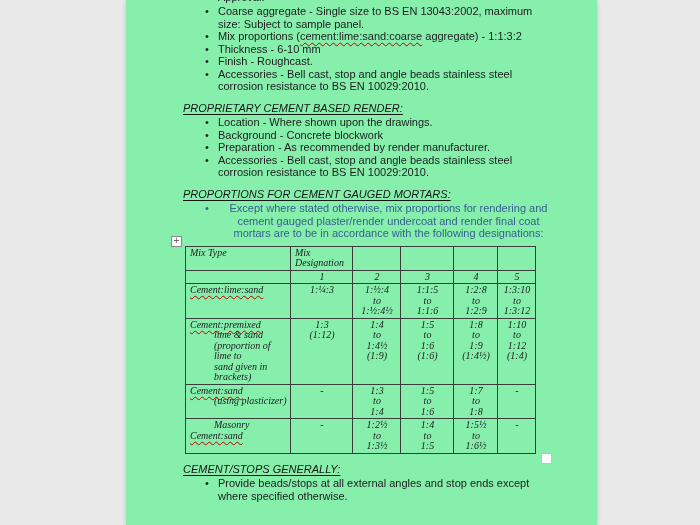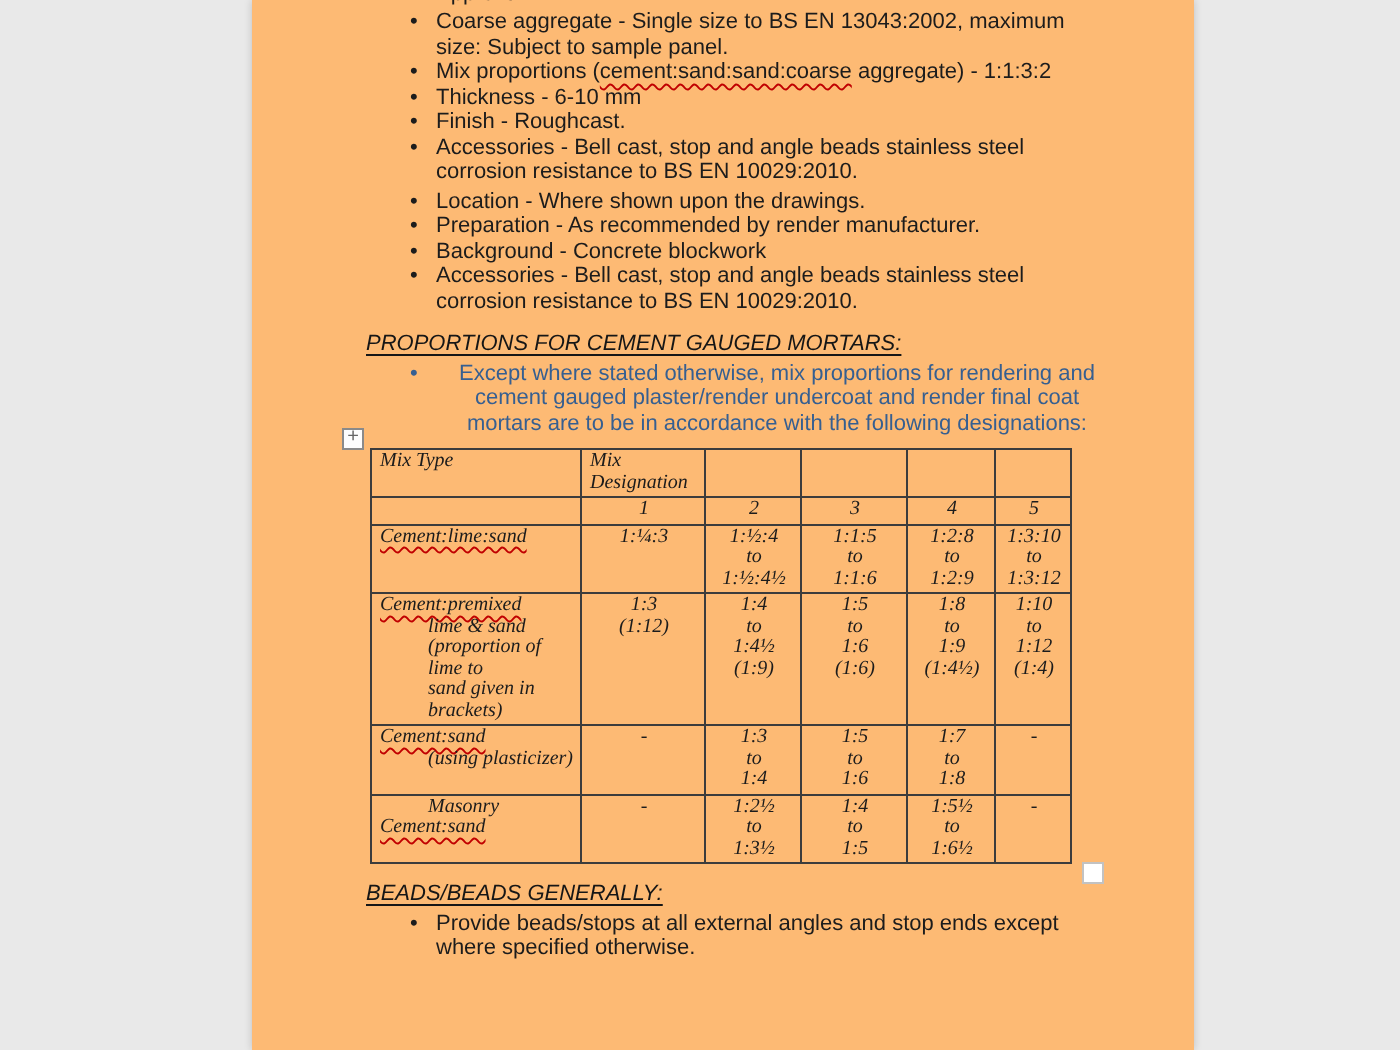--- a/index.html
+++ b/index.html
@@ -3,21 +3,21 @@
 <meta charset="utf-8">
 <style>
   html,body { margin:0; padding:0; }
   body {
     width:700px; height:525px; overflow:hidden; position:relative;
     background:#e9e9e9;
     font-family:"Liberation Sans", sans-serif;
   }
   .page {
     position:absolute; left:126px; top:0; width:471px; height:525px;
-    background:#fdba74; box-shadow:0 0 4px rgba(0,0,0,0.18);
+    background:#86efac; box-shadow:0 0 4px rgba(0,0,0,0.18);
   }
   .content {
     padding:0 38px 0 57px;
     font-size:11px; line-height:12.5px; color:#1c1c1c;
   }
   .clip { height:3px; overflow:hidden; }
   .clip .inner { margin-top:-9px; padding-left:35px; white-space:nowrap; }
   ul.blist { margin:2px 0 0 0; padding:0 0 0 35px; list-style:none; }
   ul.blist li { position:relative; margin:0; white-space:pre-line; }
   ul.blist li::before { content:"\2022"; position:absolute; left:-13px; top:0; }
@@ -58,31 +58,32 @@
 <div class="page">
   <div class="content">
 
     <div class="clip">
       <div class="inner">Approval.</div>
     </div>
 
     <ul class="blist">
       <li><span>Coarse aggregate - Single size to BS EN 13043:2002, maximum
 size: Subject to sample panel.</span></li>
-      <li><span>Mix proportions (</span><span class="sp">cement:sand:sand:coarse</span><span> aggregate) - 1:1:3:2</span></li>
+      <li><span>Mix proportions (</span><span class="sp">cement:lime:sand:coarse</span><span> aggregate) - 1:1:3:2</span></li>
       <li><span>Thickness - 6-10 mm</span></li>
       <li><span>Finish - Roughcast.</span></li>
       <li><span>Accessories - Bell cast, stop and angle beads stainless steel
 corrosion resistance to BS EN 10029:2010.</span></li>
     </ul>
 
+    <div class="heading">PROPRIETARY CEMENT BASED RENDER:</div>
     <ul class="blist">
       <li><span>Location - Where shown upon the drawings.</span></li>
+      <li><span>Background - Concrete blockwork</span></li>
       <li><span>Preparation - As recommended by render manufacturer.</span></li>
-      <li><span>Background - Concrete blockwork</span></li>
       <li><span>Accessories - Bell cast, stop and angle beads stainless steel
 corrosion resistance to BS EN 10029:2010.</span></li>
     </ul>
 
     <div class="heading">PROPORTIONS FOR CEMENT GAUGED MORTARS:</div>
     <ul class="blist blue">
       <li><span>Except where stated otherwise, mix proportions for rendering and
 cement gauged plaster/render undercoat and render final coat
 mortars are to be in accordance with the following designations:</span></li>
     </ul>
@@ -182,20 +183,20 @@
           <td class="ctr">1:5½
 to
 1:6½</td>
           <td class="ctr">-</td>
         </tr>
       </tbody>
         </table>
       <div class="resize-handle"></div>
     </div>
 
-    <div class="heading">BEADS/BEADS GENERALLY:</div>
+    <div class="heading">CEMENT/STOPS GENERALLY:</div>
     <ul class="blist">
       <li><span>Provide beads/stops at all external angles and stop ends except
 where specified otherwise.</span></li>
     </ul>
 
   </div>
 </div>
 
 </body></html>

